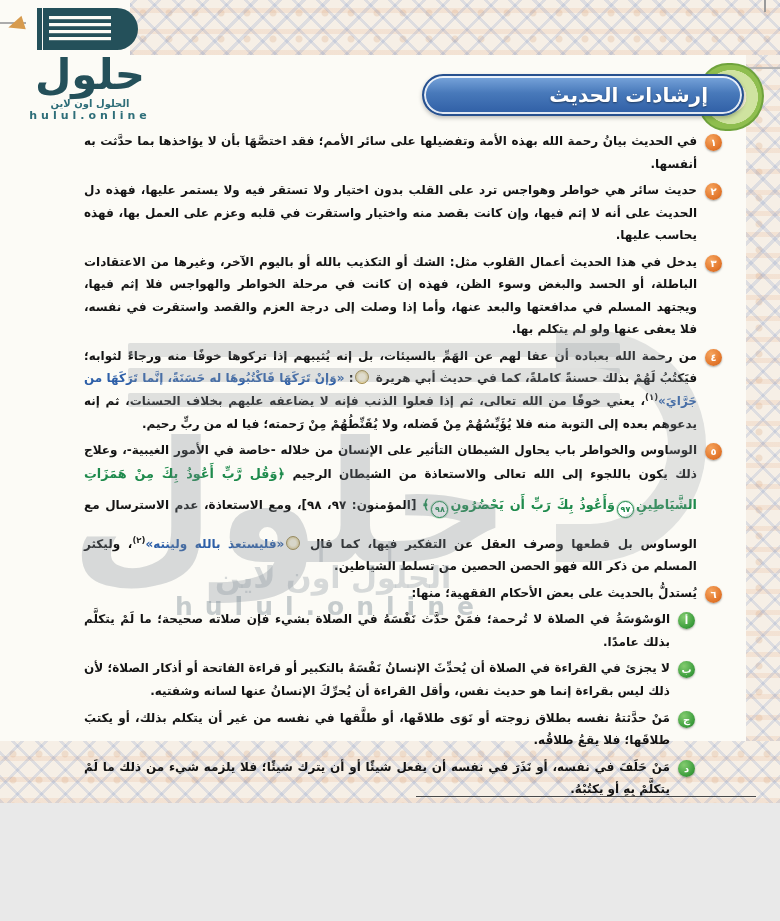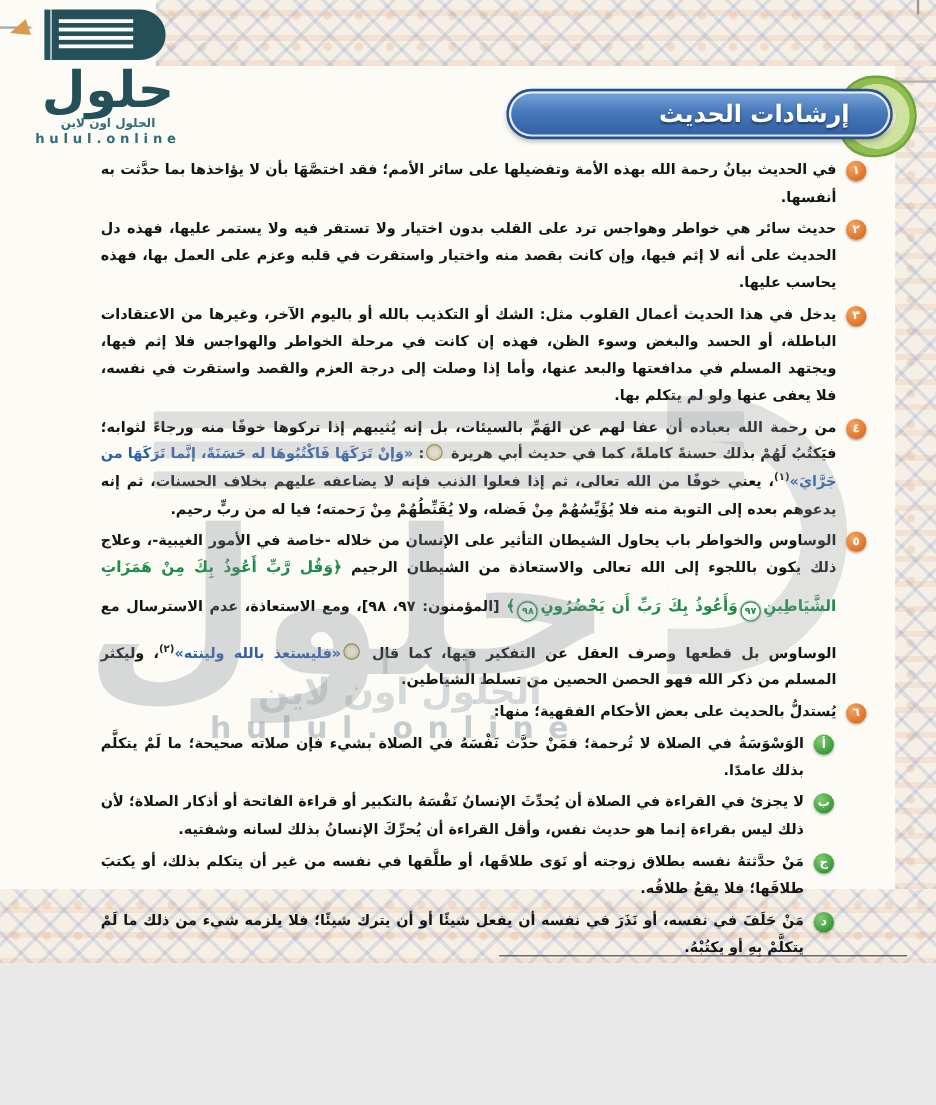--- a/index.html
+++ b/index.html
@@ -170,21 +170,21 @@
       <p class="ptext">يُستدلُّ بالحديث على بعض الأحكام الفقهية؛ منها:</p>
     </div>
 
     <div class="point sub">
       <span class="badge badge-green">أ</span>
       <p class="ptext">الوَسْوَسَةُ في الصلاة لا تُرحمة؛ فمَنْ حدَّث نَفْسَهُ في الصلاة بشيء فإن صلاته صحيحة؛ ما لَمْ يتكلَّم بذلك عامدًا.</p>
     </div>
 
     <div class="point sub">
       <span class="badge badge-green">ب</span>
-      <p class="ptext">لا يجزئ في القراءة في الصلاة أن يُحدِّثَ الإنسانُ نَفْسَهُ بالتكبير أو قراءة الفاتحة أو أذكار الصلاة؛ لأن ذلك ليس بقراءة إنما هو حديث نفس، وأقل القراءة أن يُحرِّكَ الإنسانُ بذلك لسانه وشفتيه.</p>
+      <p class="ptext">لا يجزئ في القراءة في الصلاة أن يُحدِّثَ الإنسانُ نَفْسَهُ بالتكبير أو قراءة الفاتحة أو أذكار الصلاة؛ لأن ذلك ليس بقراءة إنما هو حديث نفس، وأقل القراءة أن يُحرِّكَ الإنسانُ عنها لسانه وشفتيه.</p>
     </div>
 
     <div class="point sub">
       <span class="badge badge-green">ج</span>
       <p class="ptext">مَنْ حدَّثتهُ نفسه بطلاق زوجته أو نَوَى طلاقَها، أو طلَّقها في نفسه من غير أن يتكلم بذلك، أو يكتبَ طلاقَها؛ فلا يقعُ طلاقُه.</p>
     </div>
 
     <div class="point sub">
       <span class="badge badge-green">د</span>
       <p class="ptext">مَنْ حَلَفَ في نفسه، أو نَذَرَ في نفسه أن يفعل شيئًا أو أن يترك شيئًا؛ فلا يلزمه شيء من ذلك ما لَمْ يتكلَّمْ بِهِ أو يكتُبْهُ.</p>

